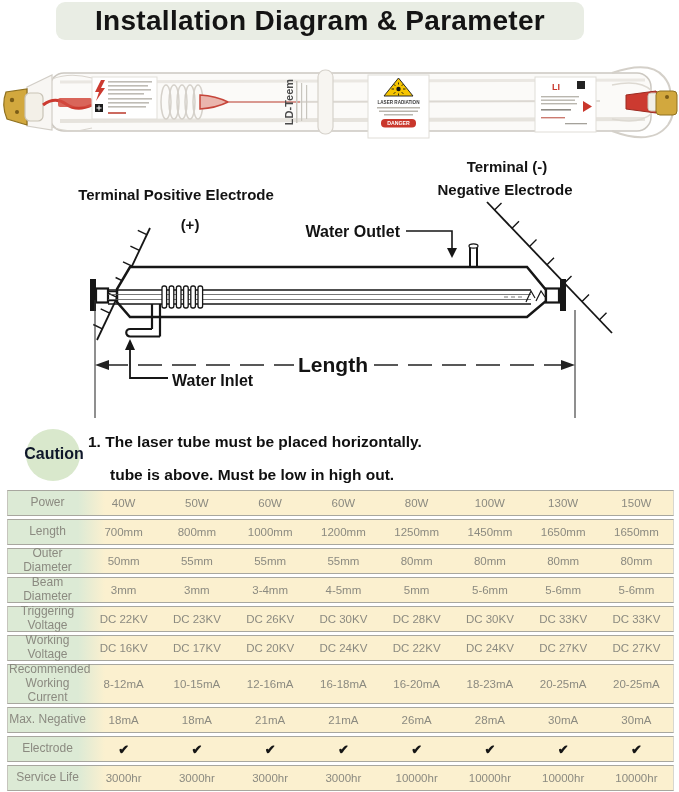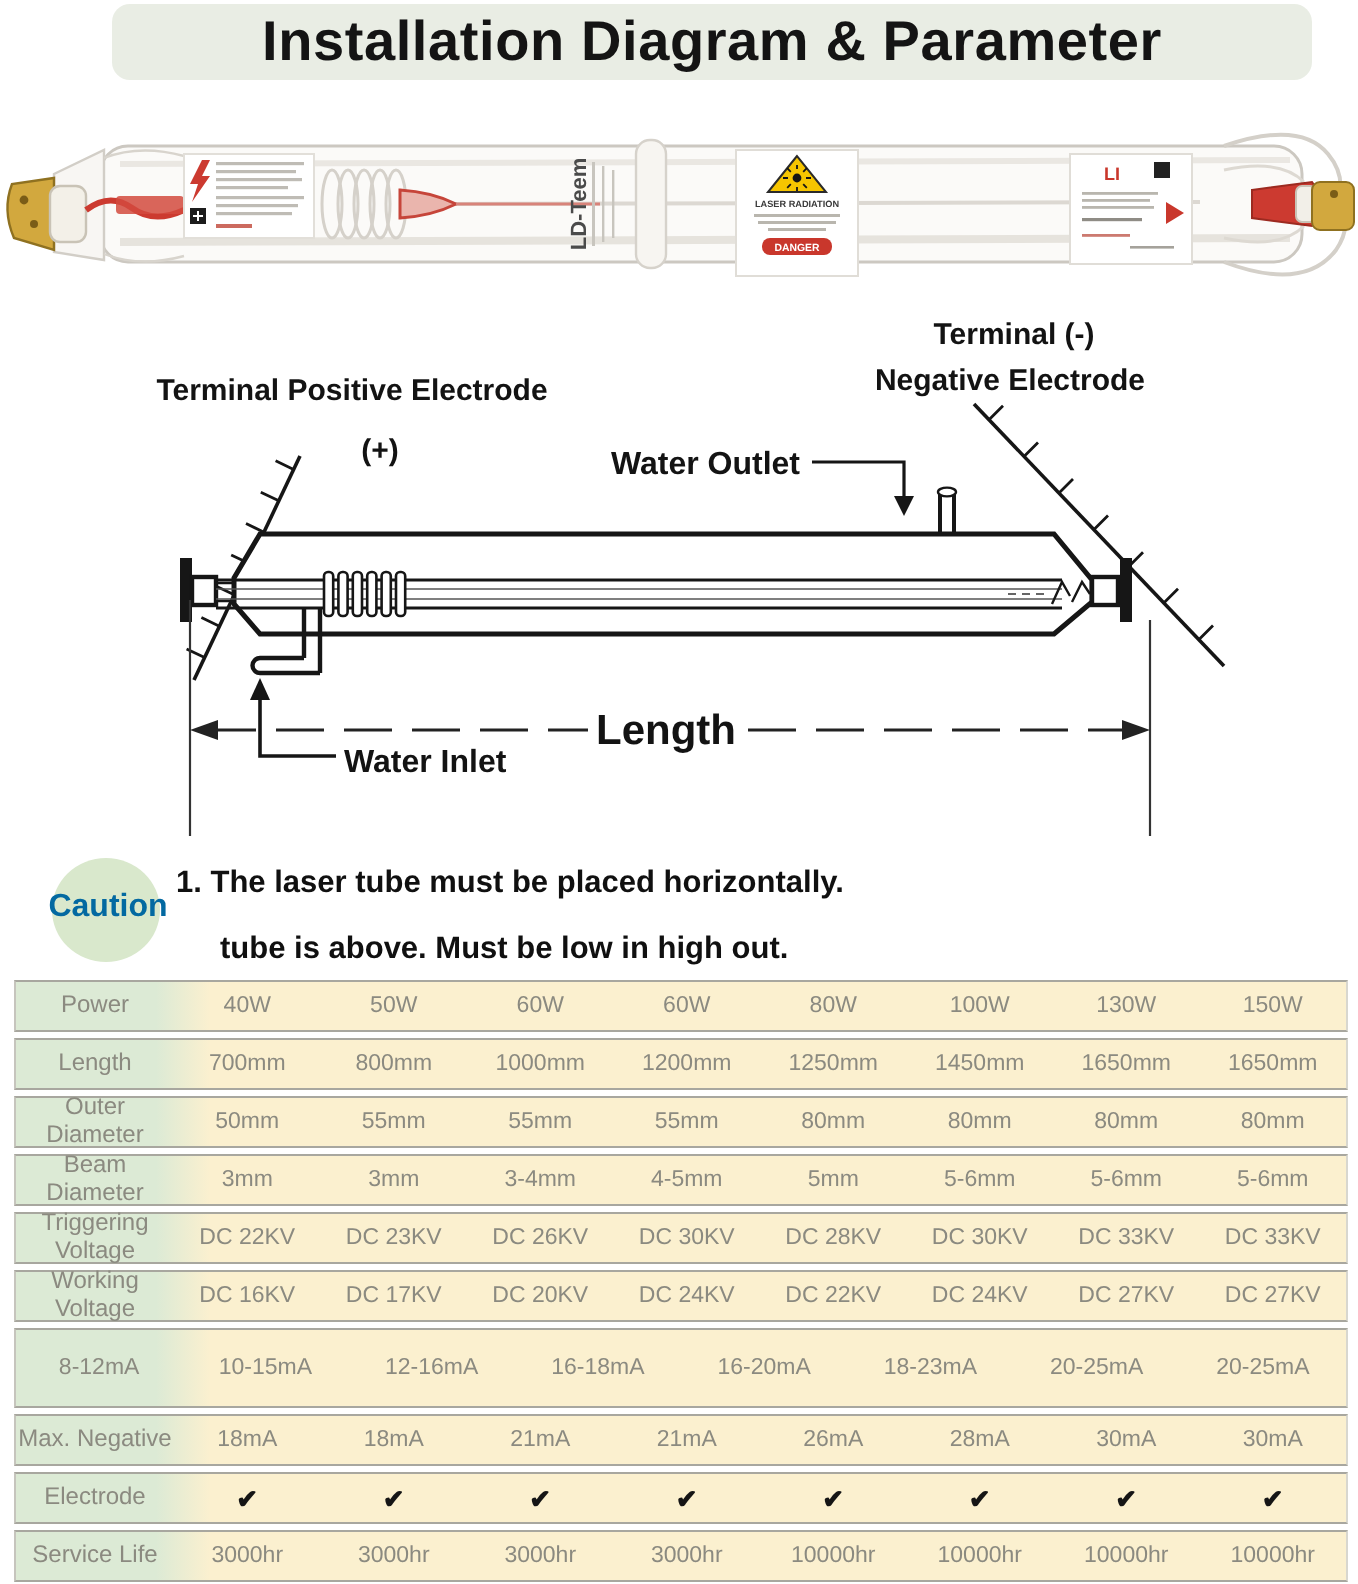--- a/index.html
+++ b/index.html
@@ -1,32 +1,32 @@
 <!DOCTYPE html>
 <html style="--title-bg: #e9ede4; --title-text: #141414; --caution-circle: #d9e8cc; --table-label-bg: #dcead5; --table-cell-bg: #fbf0cf; --table-text: #8b8a80; --table-border: #a8a79f; --check-color: #151515; --danger-red: #c9372c; --warning-yellow: #f6c500; --laser-red: #cc3a30; --gold: #d2a83e;"><head>
 <meta charset="utf-8">
 <style>
   html,body{margin:0;padding:0;background:#fff;}
   .page{position:relative;width:679px;height:792px;background:#ffffff;overflow:hidden;
         font-family:"Liberation Sans",sans-serif;}
   
-  .title{position:absolute;left:56px;top:2px;width:600px;height:38px;line-height:38px;
+  .title{position:absolute;left:56px;top:2px;width:528px;height:38px;line-height:38px;
          background:var(--title-bg);color:var(--title-text);border-radius:9px;
          font-size:28px;font-weight:bold;text-align:center;letter-spacing:.3px;}
   
   .photo{position:absolute;left:0;top:55px;width:679px;height:100px;}
   .diagram{position:absolute;left:0;top:150px;width:679px;height:272px;}
   .dlabel{font:bold 15px "Liberation Sans",sans-serif;fill:#131313;}
   .dlabel-md{font:bold 16px "Liberation Sans",sans-serif;fill:#131313;}
   .dlabel-lg{font:bold 21px "Liberation Sans",sans-serif;fill:#131313;}
   
   .caution-circle{position:absolute;left:26px;top:429px;width:54px;height:52px;
                   border-radius:50%;background:var(--caution-circle);}
   .caution-word{position:absolute;left:16px;top:445px;width:76px;text-align:center;
-                font-size:16px;font-weight:bold;color:#0369a1;}
+                font-size:16px;font-weight:bold;color:#0f172a;}
   .citem{position:absolute;left:88px;font-size:15.5px;font-weight:bold;color:#101010;}
   .citem1{top:433px;}
   .citem2{top:447px;}
   .citem2b{top:466px;left:110px;}
   
   .ptable{position:absolute;left:7px;top:490px;width:667px;}
   .trow{display:flex;align-items:center;height:26px;margin-bottom:3px;box-sizing:border-box;
         border-top:1px solid var(--table-border);border-bottom:1px solid var(--table-border);
         border-left:1px solid #c6c5bd;border-right:1px solid #d8d7cf;
         background:linear-gradient(90deg,var(--table-label-bg) 0,var(--table-label-bg) 70px,var(--table-cell-bg) 97px);}
@@ -265,20 +265,21 @@
         <div class="tcell">DC 16KV</div>
         <div class="tcell">DC 17KV</div>
         <div class="tcell">DC 20KV</div>
         <div class="tcell">DC 24KV</div>
         <div class="tcell">DC 22KV</div>
         <div class="tcell">DC 24KV</div>
         <div class="tcell">DC 27KV</div>
         <div class="tcell">DC 27KV</div>
       </div>
       <div class="trow tall">
+        <div class="tlabel">Recommended Working Current</div>
         <div class="tcell">8-12mA</div>
         <div class="tcell">10-15mA</div>
         <div class="tcell">12-16mA</div>
         <div class="tcell">16-18mA</div>
         <div class="tcell">16-20mA</div>
         <div class="tcell">18-23mA</div>
         <div class="tcell">20-25mA</div>
         <div class="tcell">20-25mA</div>
       </div>
       <div class="trow">

